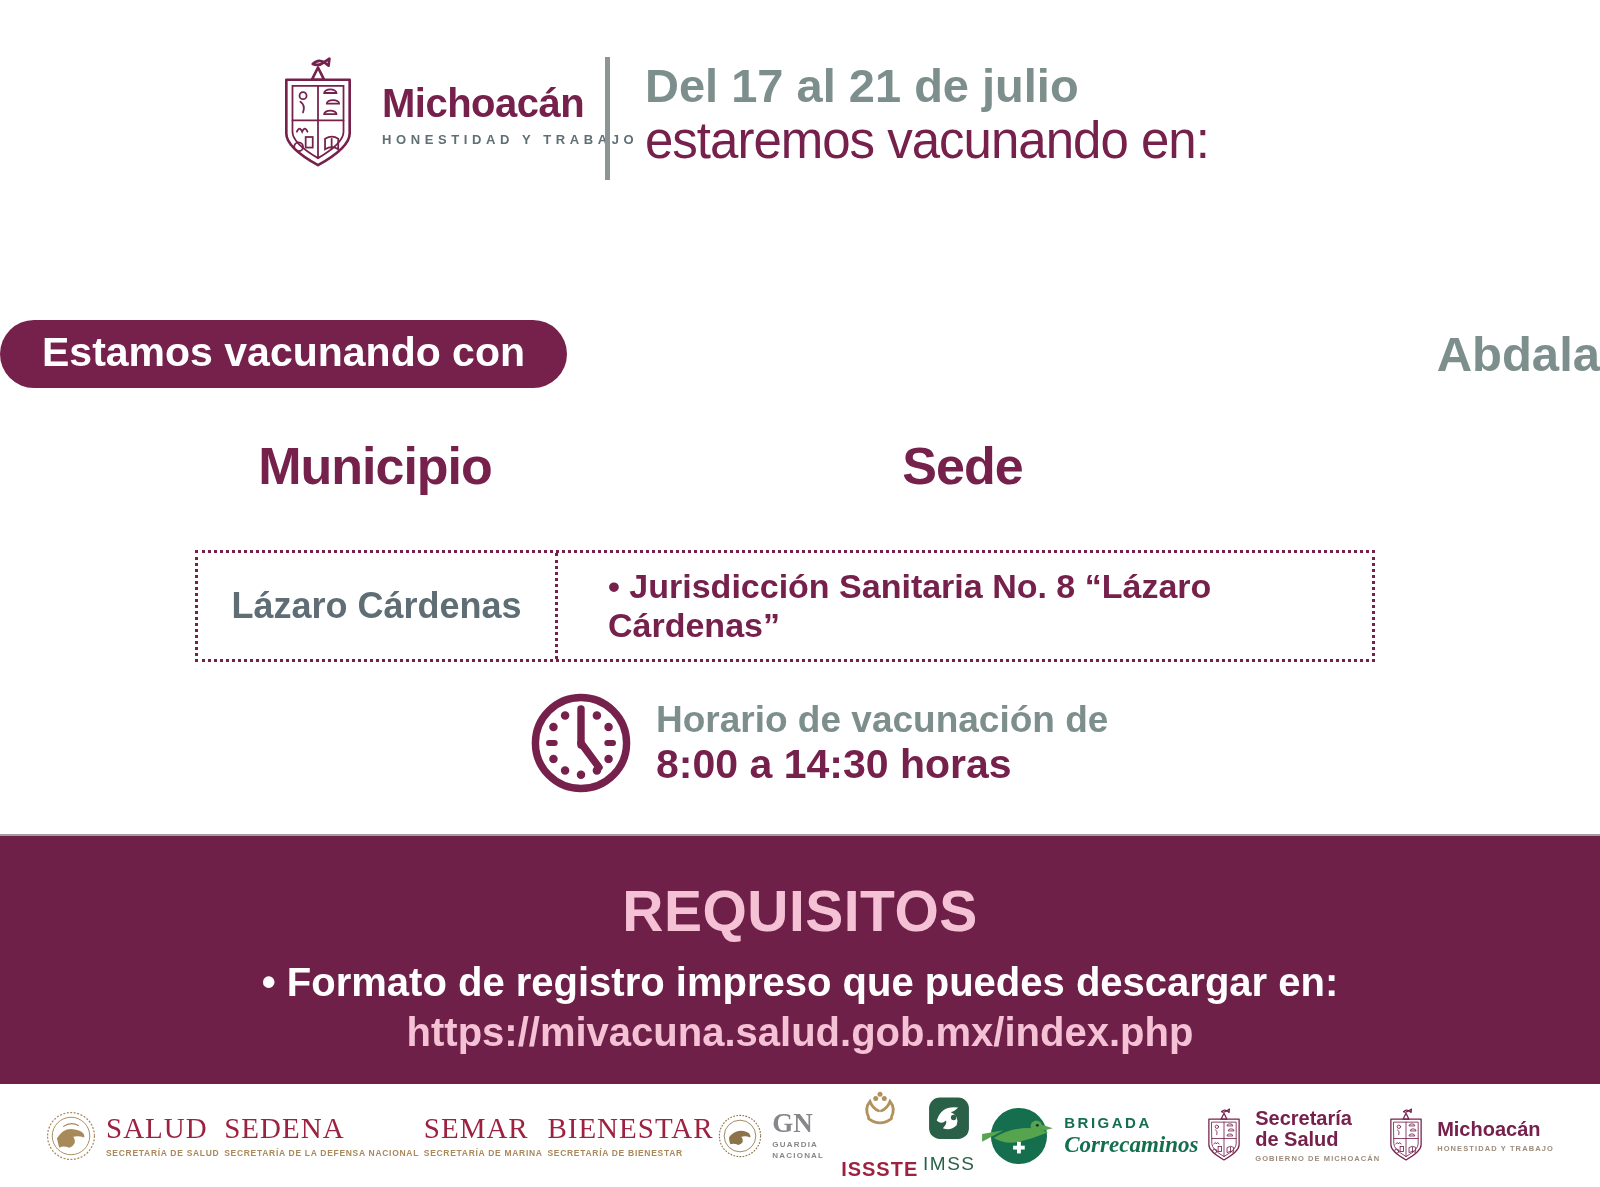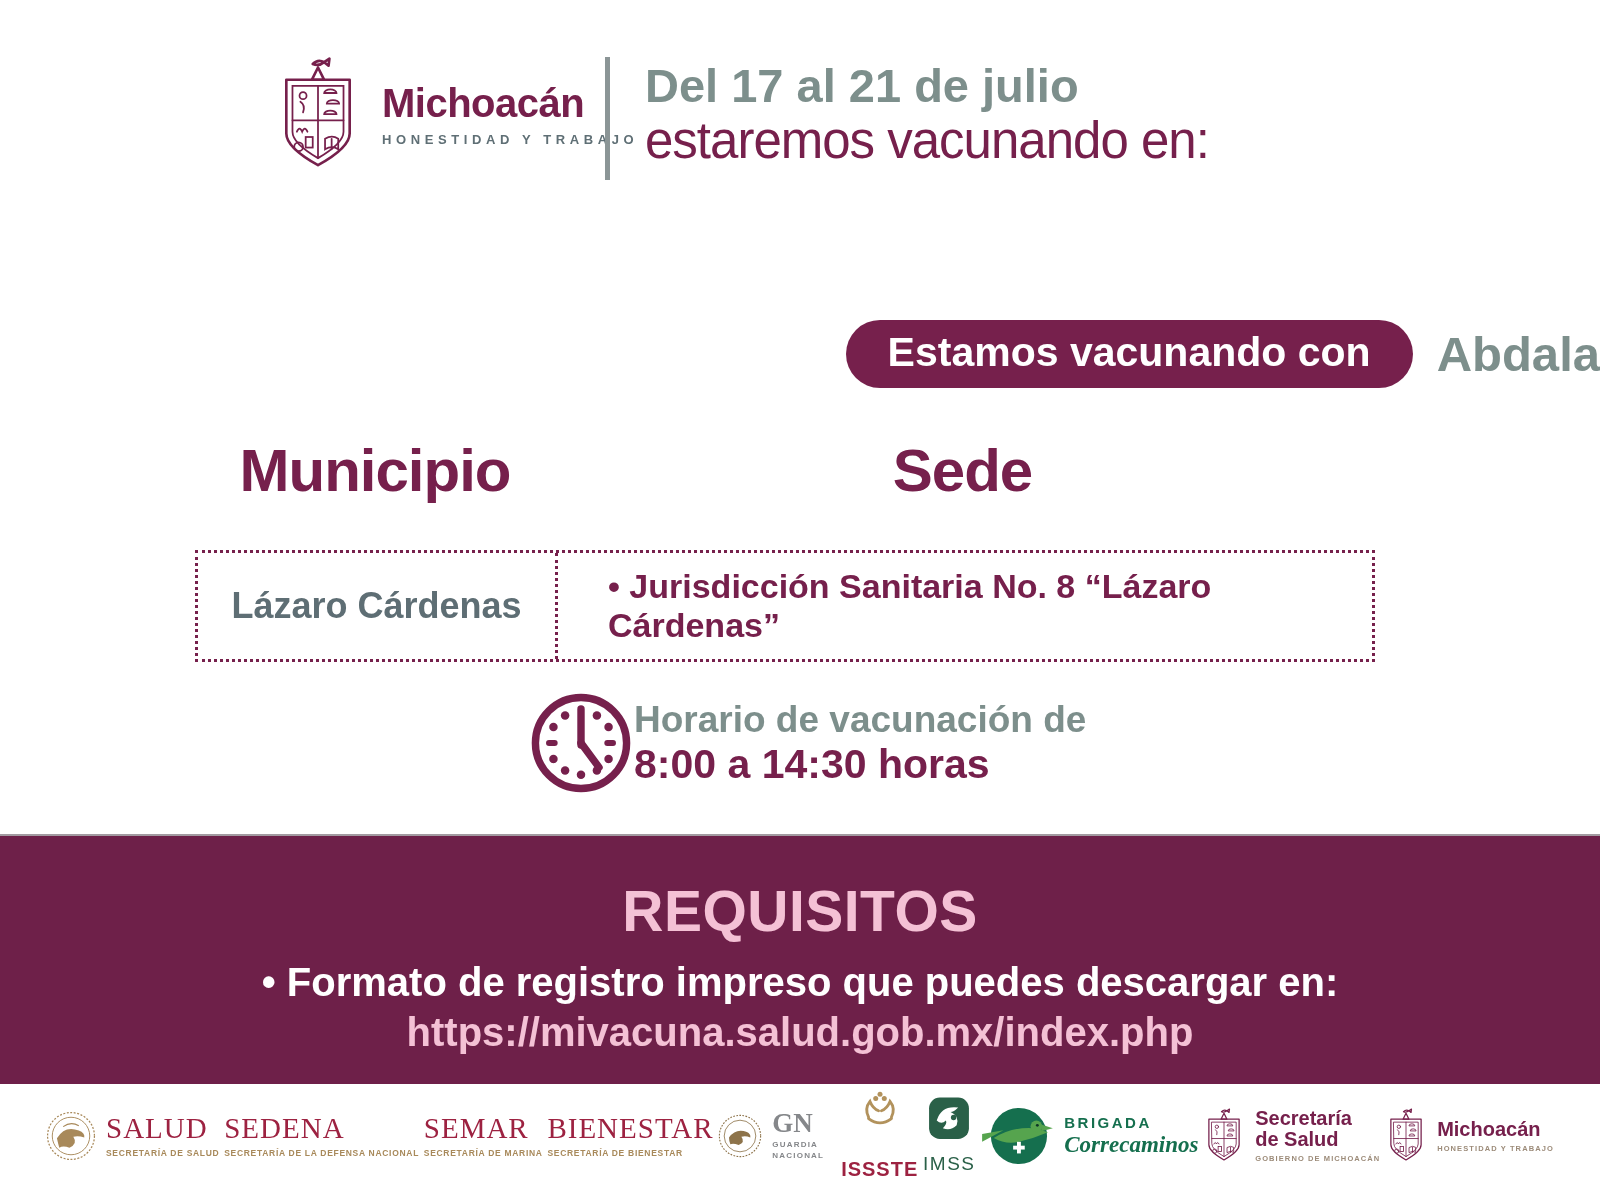--- a/index.html
+++ b/index.html
@@ -13,38 +13,38 @@
   .brand-tagline{margin-top:9px;font-size:13px;font-weight:700;color:#5f6f75;letter-spacing:4.6px;}
   .divider{position:absolute;left:605px;top:57px;width:5px;height:123px;background:#8b9596;}
   .header-text{position:absolute;left:645px;top:62px;line-height:1.04;}
   .date-line{font-size:47px;font-weight:800;color:#7d8f8c;}
   .action-line{font-size:51px;font-weight:400;color:#76204c;letter-spacing:-1px;margin-top:3px;}
 
   
   .subtitle{position:absolute;left:0;top:252px;width:100%;text-align:center;
             font-size:42px;font-weight:800;color:#71827f;letter-spacing:-.5px;}
   .vaccine-row{position:absolute;left:0;top:320px;width:100%;display:flex;
-               justify-content:flex-end;align-items:center;gap:24px;}
+               justify-content:space-between;align-items:center;gap:24px;}
   .pill{background:#76204c;color:#ffffff;font-size:41px;font-weight:800;
         padding:9px 42px 12px 42px;border-radius:38px;}
   .vaccine-name{font-size:49px;font-weight:900;color:#7d8f8c;}
 
-  .th{position:absolute;top:436px;font-size:60px;font-weight:900;color:#76204c;
+  .th{position:absolute;top:436px;font-size:52px;font-weight:900;color:#76204c;
       letter-spacing:-1px;text-align:center;}
   .th-municipio{left:195px;width:360px;}
   .th-sede{left:790px;width:345px;}
 
   .table-box{position:absolute;left:195px;top:550px;width:1180px;height:112px;
              border:3px dotted #76204c;display:flex;box-sizing:border-box;}
   .cell-municipio{width:357px;border-right:3px dotted #76204c;display:flex;align-items:center;
                   justify-content:center;font-size:36px;font-weight:800;color:#5e6e74;}
   .cell-sede{flex:1;display:flex;align-items:center;padding-left:50px;
              font-size:34px;font-weight:800;color:#76204c;}
 
-  .schedule{position:absolute;left:528px;top:690px;display:flex;align-items:center;justify-content:flex-end;}
+  .schedule{position:absolute;left:528px;top:690px;display:flex;align-items:center;gap:22px;justify-content:flex-end;}
   .clock{width:106px;height:106px;}
   .sched-1{font-size:37px;font-weight:700;color:#7d8f8c;line-height:1.15;}
   .sched-2{font-size:41px;font-weight:900;color:#76204c;line-height:1.1;}
 
   
   .band{position:absolute;left:0;top:834px;width:100%;height:250px;background:#6e2049;
         border-top:2px solid #a29aa0;box-sizing:border-box;text-align:center;}
   .band-title{padding-top:42px;font-size:57px;font-weight:900;color:#f4c1d5;letter-spacing:.5px;}
   .band-item{margin-top:16px;font-size:40px;font-weight:800;color:#ffffff;}
   .band-url{margin-top:5px;font-size:40px;font-weight:800;color:#f4c1d5;}

